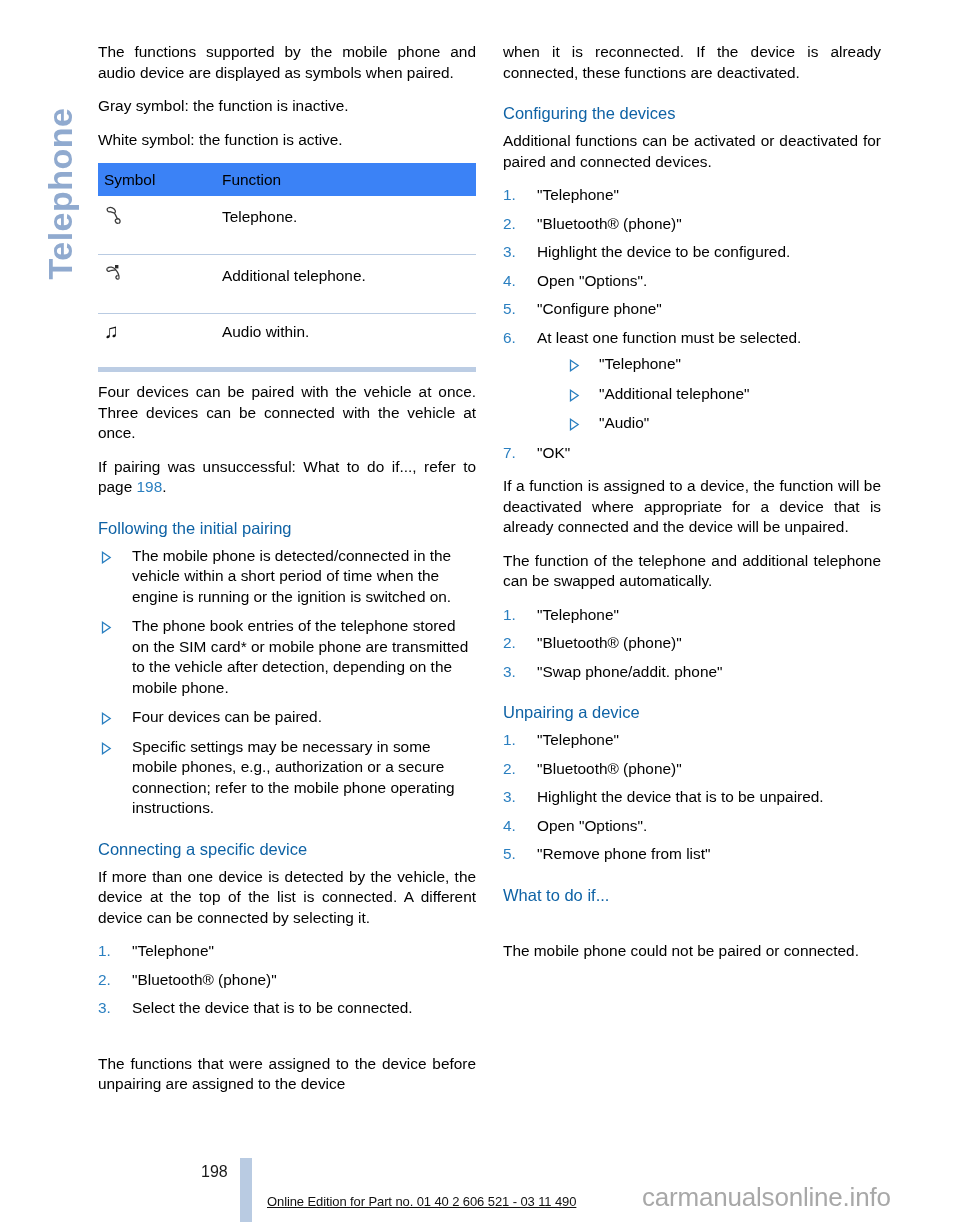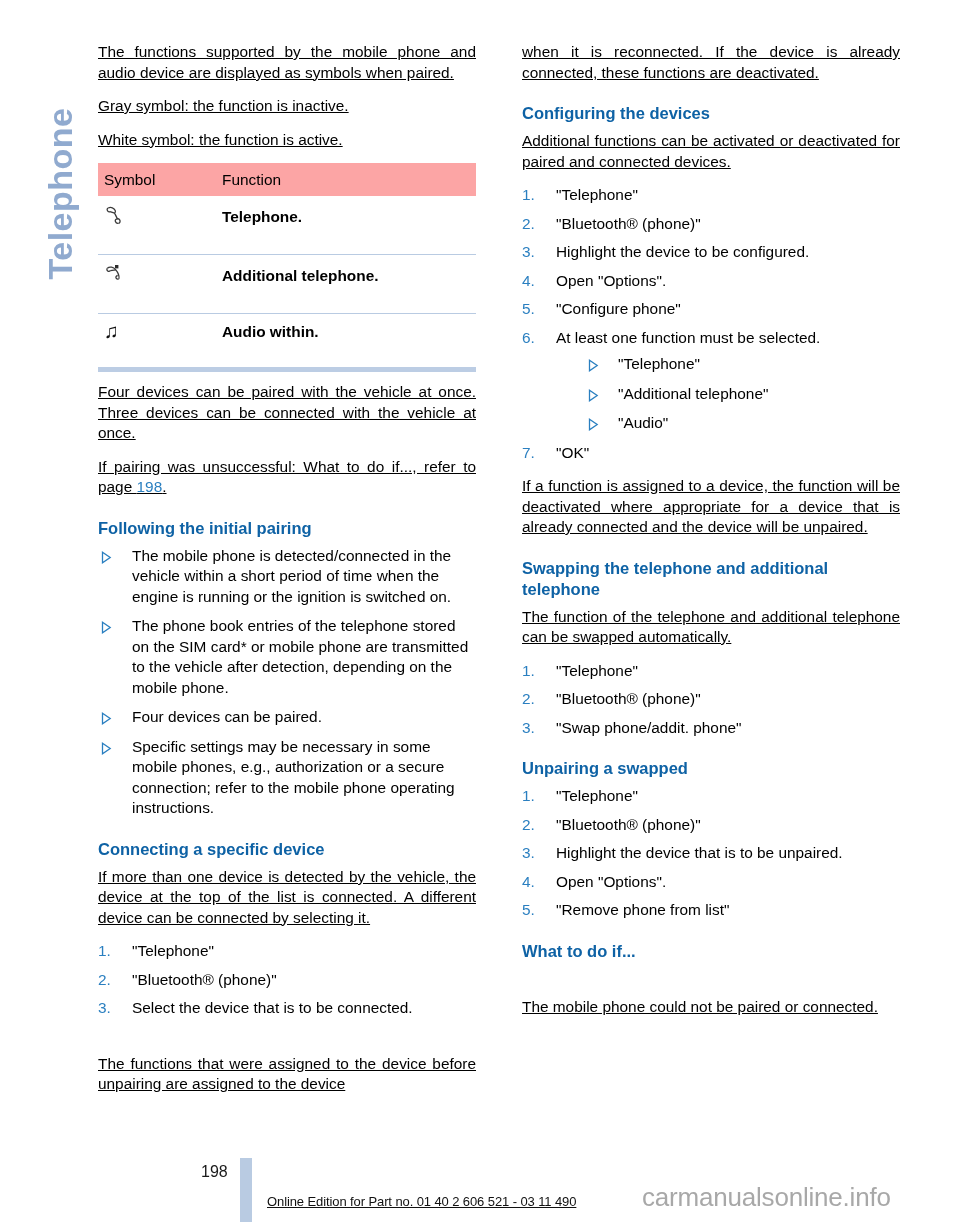--- a/index.html
+++ b/index.html
@@ -39,68 +39,66 @@
     white-space: nowrap;
   }
 
   
   .column {
     position: absolute;
     top: 42px;
     width: 378px;
   }
   #col-left  { left: 98px; }
-  #col-right { left: 522px; }
+  #col-right { left: 503px; }
 
   p.body {
     margin: 0 0 13px 0;
     font-size: 15.4px;
     line-height: 20.5px;
     text-align: justify;
     text-justify: inter-word;
     -webkit-hyphens: none;
     hyphens: none;
-    text-decoration: underline;
   }
   p.body.last { margin-bottom: 0; margin-top: 35px; }
 
   h2.section {
     margin: 20px 0 7px 0;
     font-size: 16.5px;
-    font-weight: bold;
+    font-weight: normal;
     line-height: 21px;
     color: #0e62a5;
   }
 
   .pageref { color: #2a7fc0; }
 
   
   table.symtable {
     border-collapse: collapse;
     width: 378px;
     margin: 5px 0 10px 0;
     table-layout: fixed;
   }
   table.symtable thead th {
-    background: #fca5a5;
+    background: #3b82f6;
     font-size: 15.4px;
     font-weight: normal;
     text-align: left;
     padding: 7px 0 7px 6px;
     line-height: 19px;
   }
   table.symtable thead th.c-sym  { width: 112px; }
   table.symtable tbody td {
     border-bottom: 1.4px solid #b9cbe2;
     padding: 7px 0 24px 6px;
     font-size: 15.4px;
     line-height: 20px;
     vertical-align: middle;
     height: 22px;
-    font-weight: bold;
   }
   table.symtable tbody tr:last-child td {
     border-bottom: 5px solid #bccde4;
   }
   td.symcell { text-align: left; padding-left: 8px; }
   .symglyph { display: inline-block; line-height: 1; }
   .symglyph svg { display: block; }
   .note-glyph { font-size: 20px; line-height: 1; color: #111; }
 
   
@@ -374,39 +372,38 @@
       </ul>
     </li>
     <li>
       <span class="num">7.</span>
       <span>"OK"</span>
     </li>
   </ol>
 
   <p class="body">If a function is assigned to a device, the function will be deactivated where appropriate for a device that is already connected and the device will be unpaired.</p>
 
-  <h2 class="section">Swapping the telephone and additional telephone</h2>
   <p class="body">The function of the telephone and additional telephone can be swapped automatically.</p>
 
   <ol class="steps">
     <li>
       <span class="num">1.</span>
       <span>"Telephone"</span>
     </li>
     <li>
       <span class="num">2.</span>
       <span>"Bluetooth® (phone)"</span>
     </li>
     <li>
       <span class="num">3.</span>
       <span>"Swap phone/addit. phone"</span>
     </li>
   </ol>
 
-  <h2 class="section">Unpairing a swapped</h2>
+  <h2 class="section">Unpairing a device</h2>
 
   <ol class="steps">
     <li>
       <span class="num">1.</span>
       <span>"Telephone"</span>
     </li>
     <li>
       <span class="num">2.</span>
       <span>"Bluetooth® (phone)"</span>
     </li>

